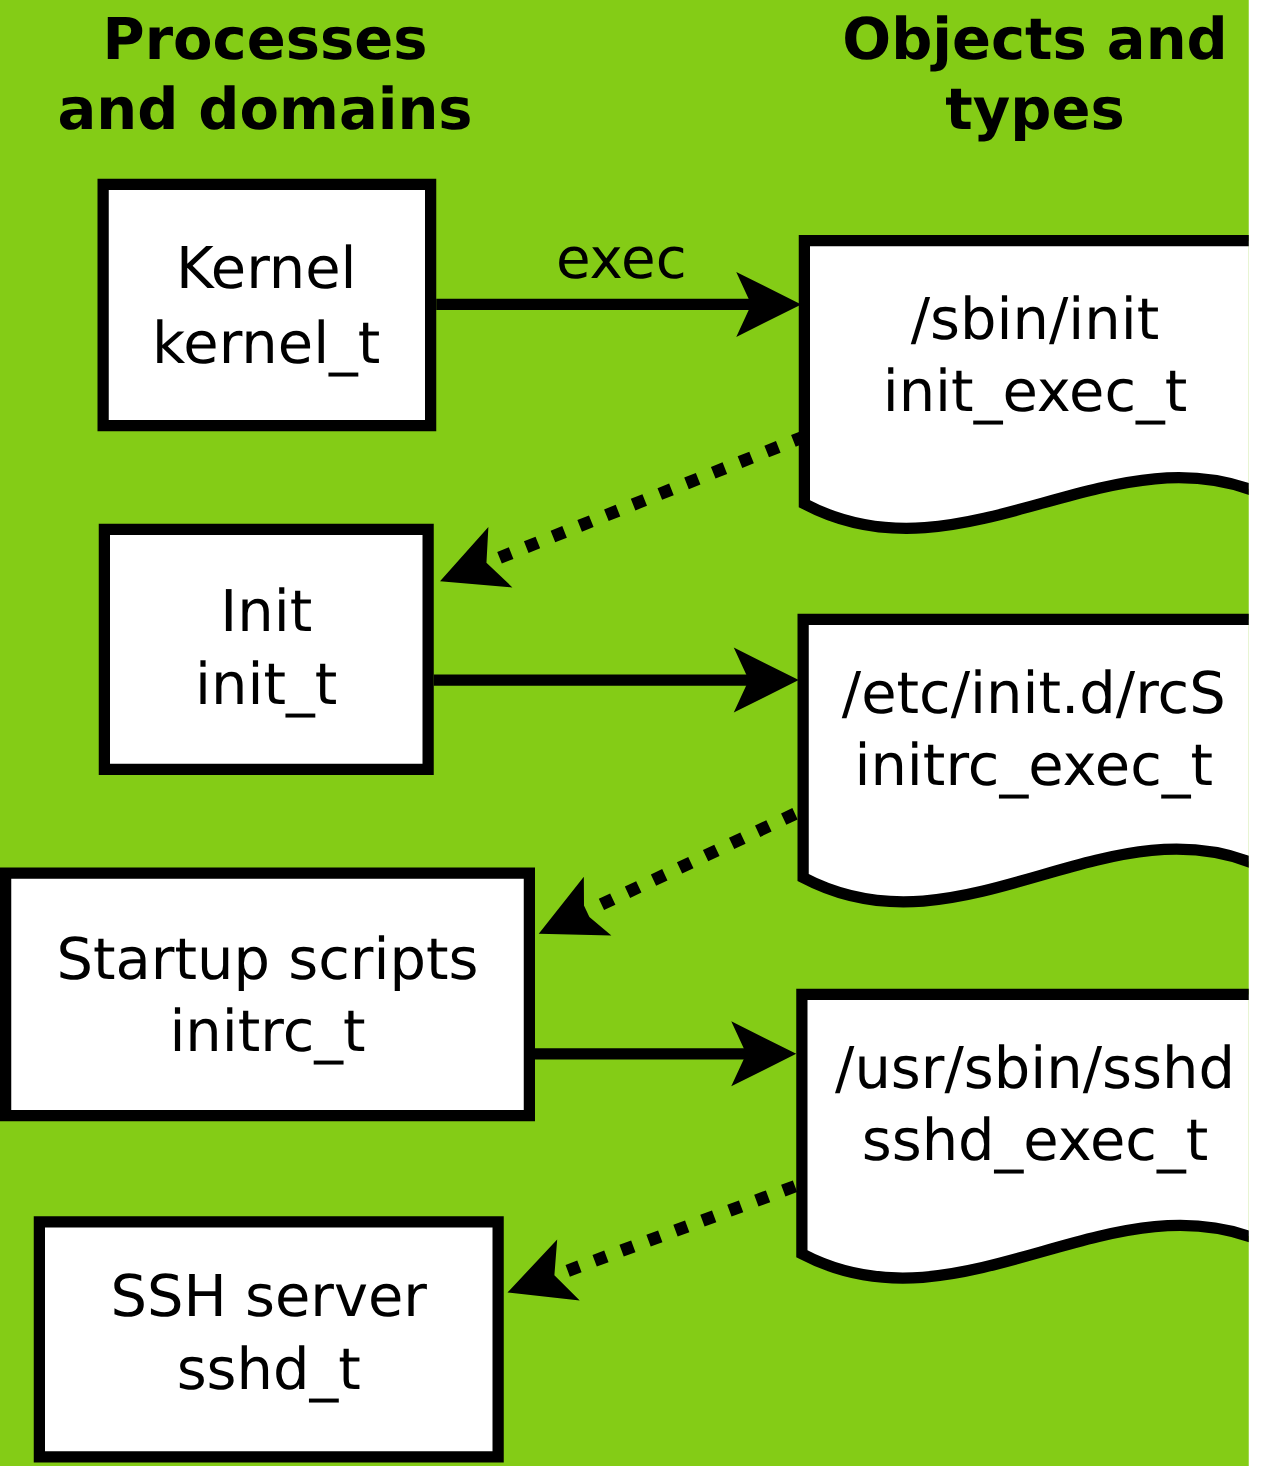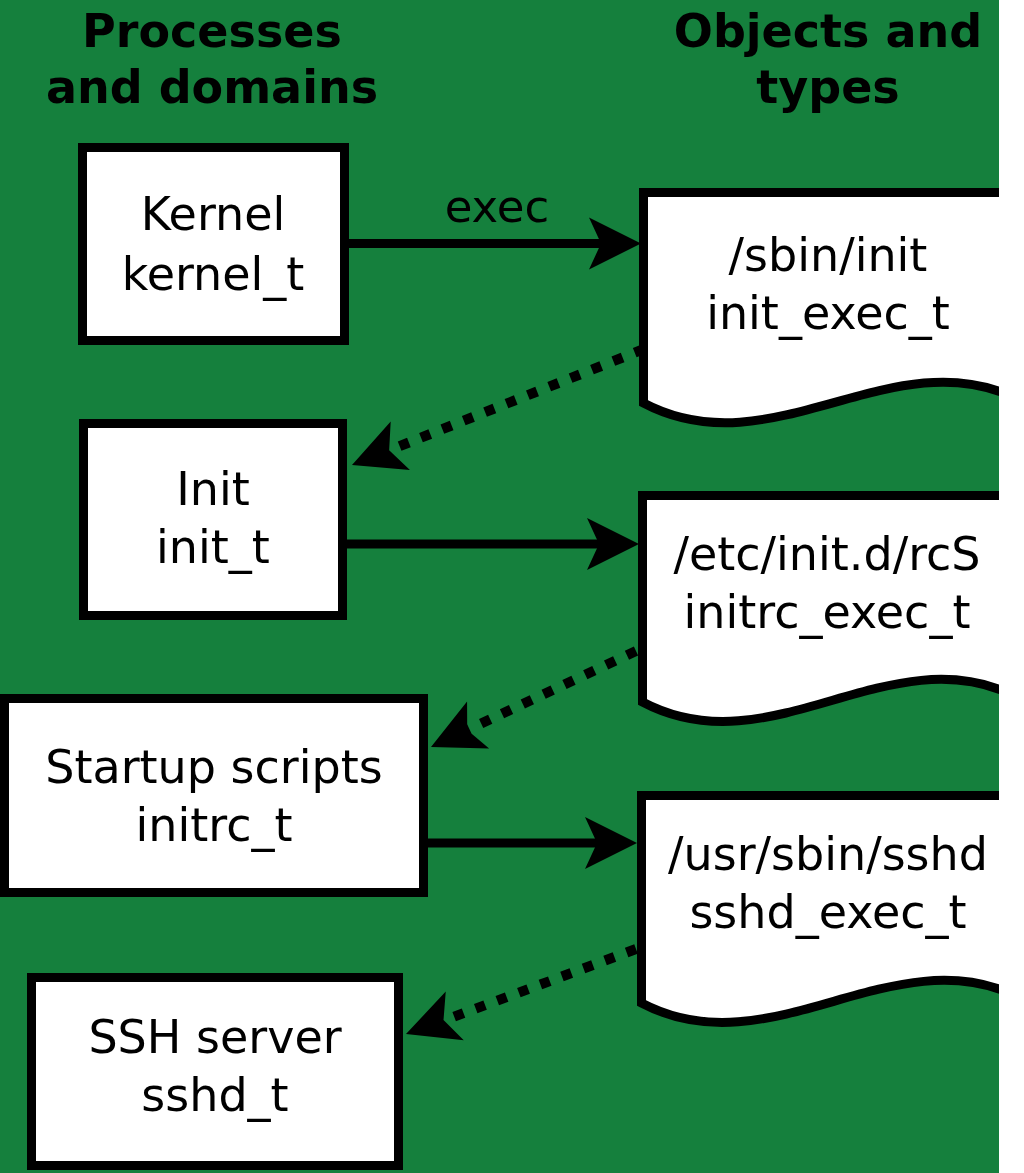--- a/index.html
+++ b/index.html
@@ -4,21 +4,21 @@
 <style>
   html, body {
     margin: 0;
     padding: 0;
     background: #ffffff;
   }
   .stage {
     position: relative;
     width: 999px;
     height: 1173px;
-    background: #15803d;
+    background: #84cc16;
     overflow: hidden;
   }
   svg { display: block; }
   text {
     font-family: "DejaVu Sans", "Liberation Sans", sans-serif;
     fill: #000000;
   }
   .header-text {
     font-size: 46px;
     font-weight: bold;

